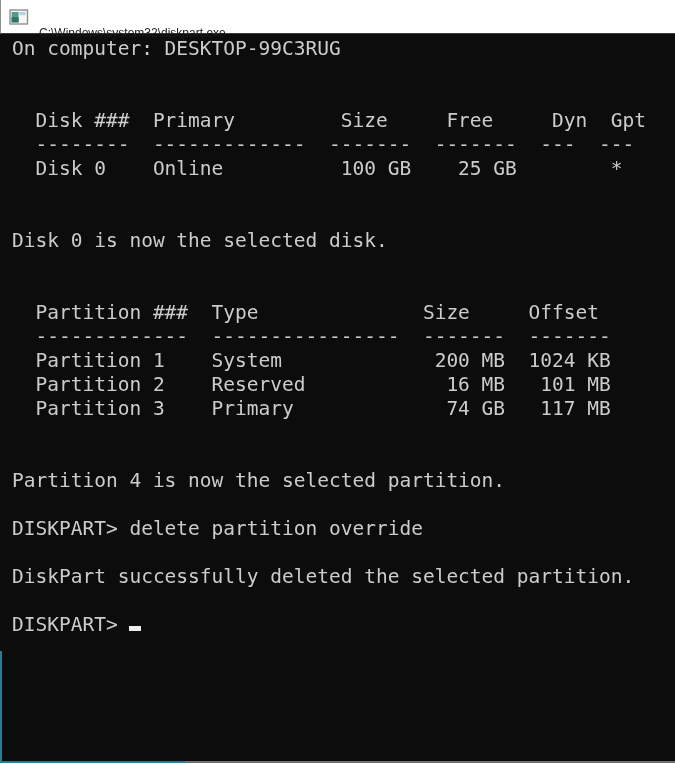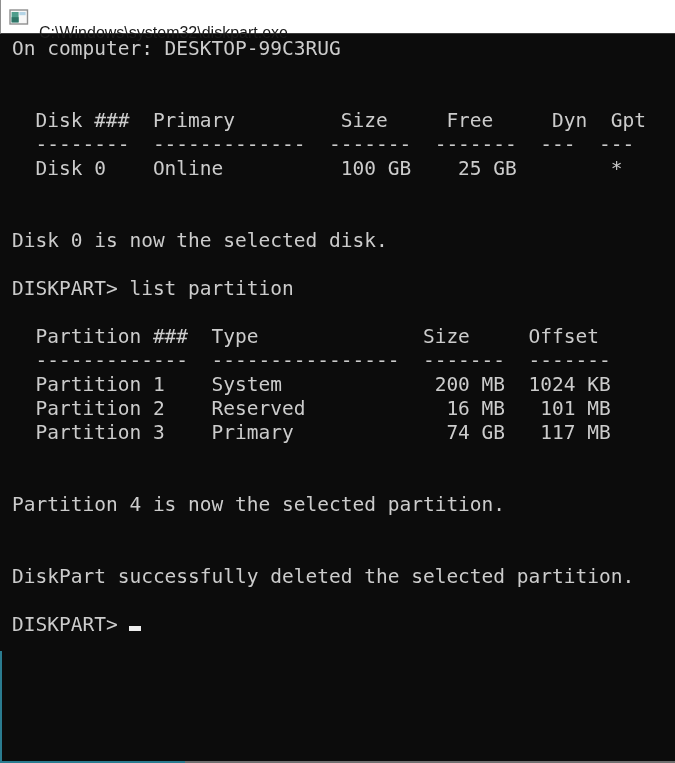--- a/index.html
+++ b/index.html
@@ -15,21 +15,21 @@
     display:flex;align-items:center;
     gap:10px;
     padding-left:8px;
     box-sizing:border-box;
     border-left:1px solid #8f8f8f;
     border-bottom:1px solid #3c3c3c;
   }
   .titlebar .appicon{width:20px;height:20px;flex:0 0 auto;display:block;}
   .titlebar .title{
     font-family:"Liberation Sans","DejaVu Sans",sans-serif;
-    font-size:16px;
+    font-size:12px;
     color:var(--titlebar-text,#1c1c1c);
     white-space:nowrap;
     margin-top:32px;
   }
   .console{
     position:relative;
     height:729px;
     box-sizing:border-box;
     padding:3px 0 0 12px;
     cursor:text;
@@ -81,31 +81,31 @@
       <div class="line">On computer: DESKTOP-99C3RUG</div>
       <div class="line"></div>
       <div class="line"></div>
       <div class="line">  Disk ###  Primary         Size     Free     Dyn  Gpt</div>
       <div class="line">  --------  -------------  -------  -------  ---  ---</div>
       <div class="line">  Disk 0    Online          100 GB    25 GB        *</div>
       <div class="line"></div>
       <div class="line"></div>
       <div class="line">Disk 0 is now the selected disk.</div>
       <div class="line"></div>
-      <div class="line">DISKPART&gt; list partition</div>
       <div class="line"></div>
       <div class="line">  Partition ###  Type              Size     Offset</div>
       <div class="line">  -------------  ----------------  -------  -------</div>
       <div class="line">  Partition 1    System             200 MB  1024 KB</div>
       <div class="line">  Partition 2    Reserved            16 MB   101 MB</div>
       <div class="line">  Partition 3    Primary             74 GB   117 MB</div>
       <div class="line"></div>
       <div class="line"></div>
       <div class="line">Partition 4 is now the selected partition.</div>
       <div class="line"></div>
+      <div class="line">DISKPART&gt; delete partition override</div>
       <div class="line"></div>
       <div class="line">DiskPart successfully deleted the selected partition.</div>
       <div class="line"></div>
       <div class="line">DISKPART&gt; <span class="cursor"></span></div>
     </div>
 
   <div class="accent-left"></div>
   <div class="bottom-border"></div>
 
 </div>

